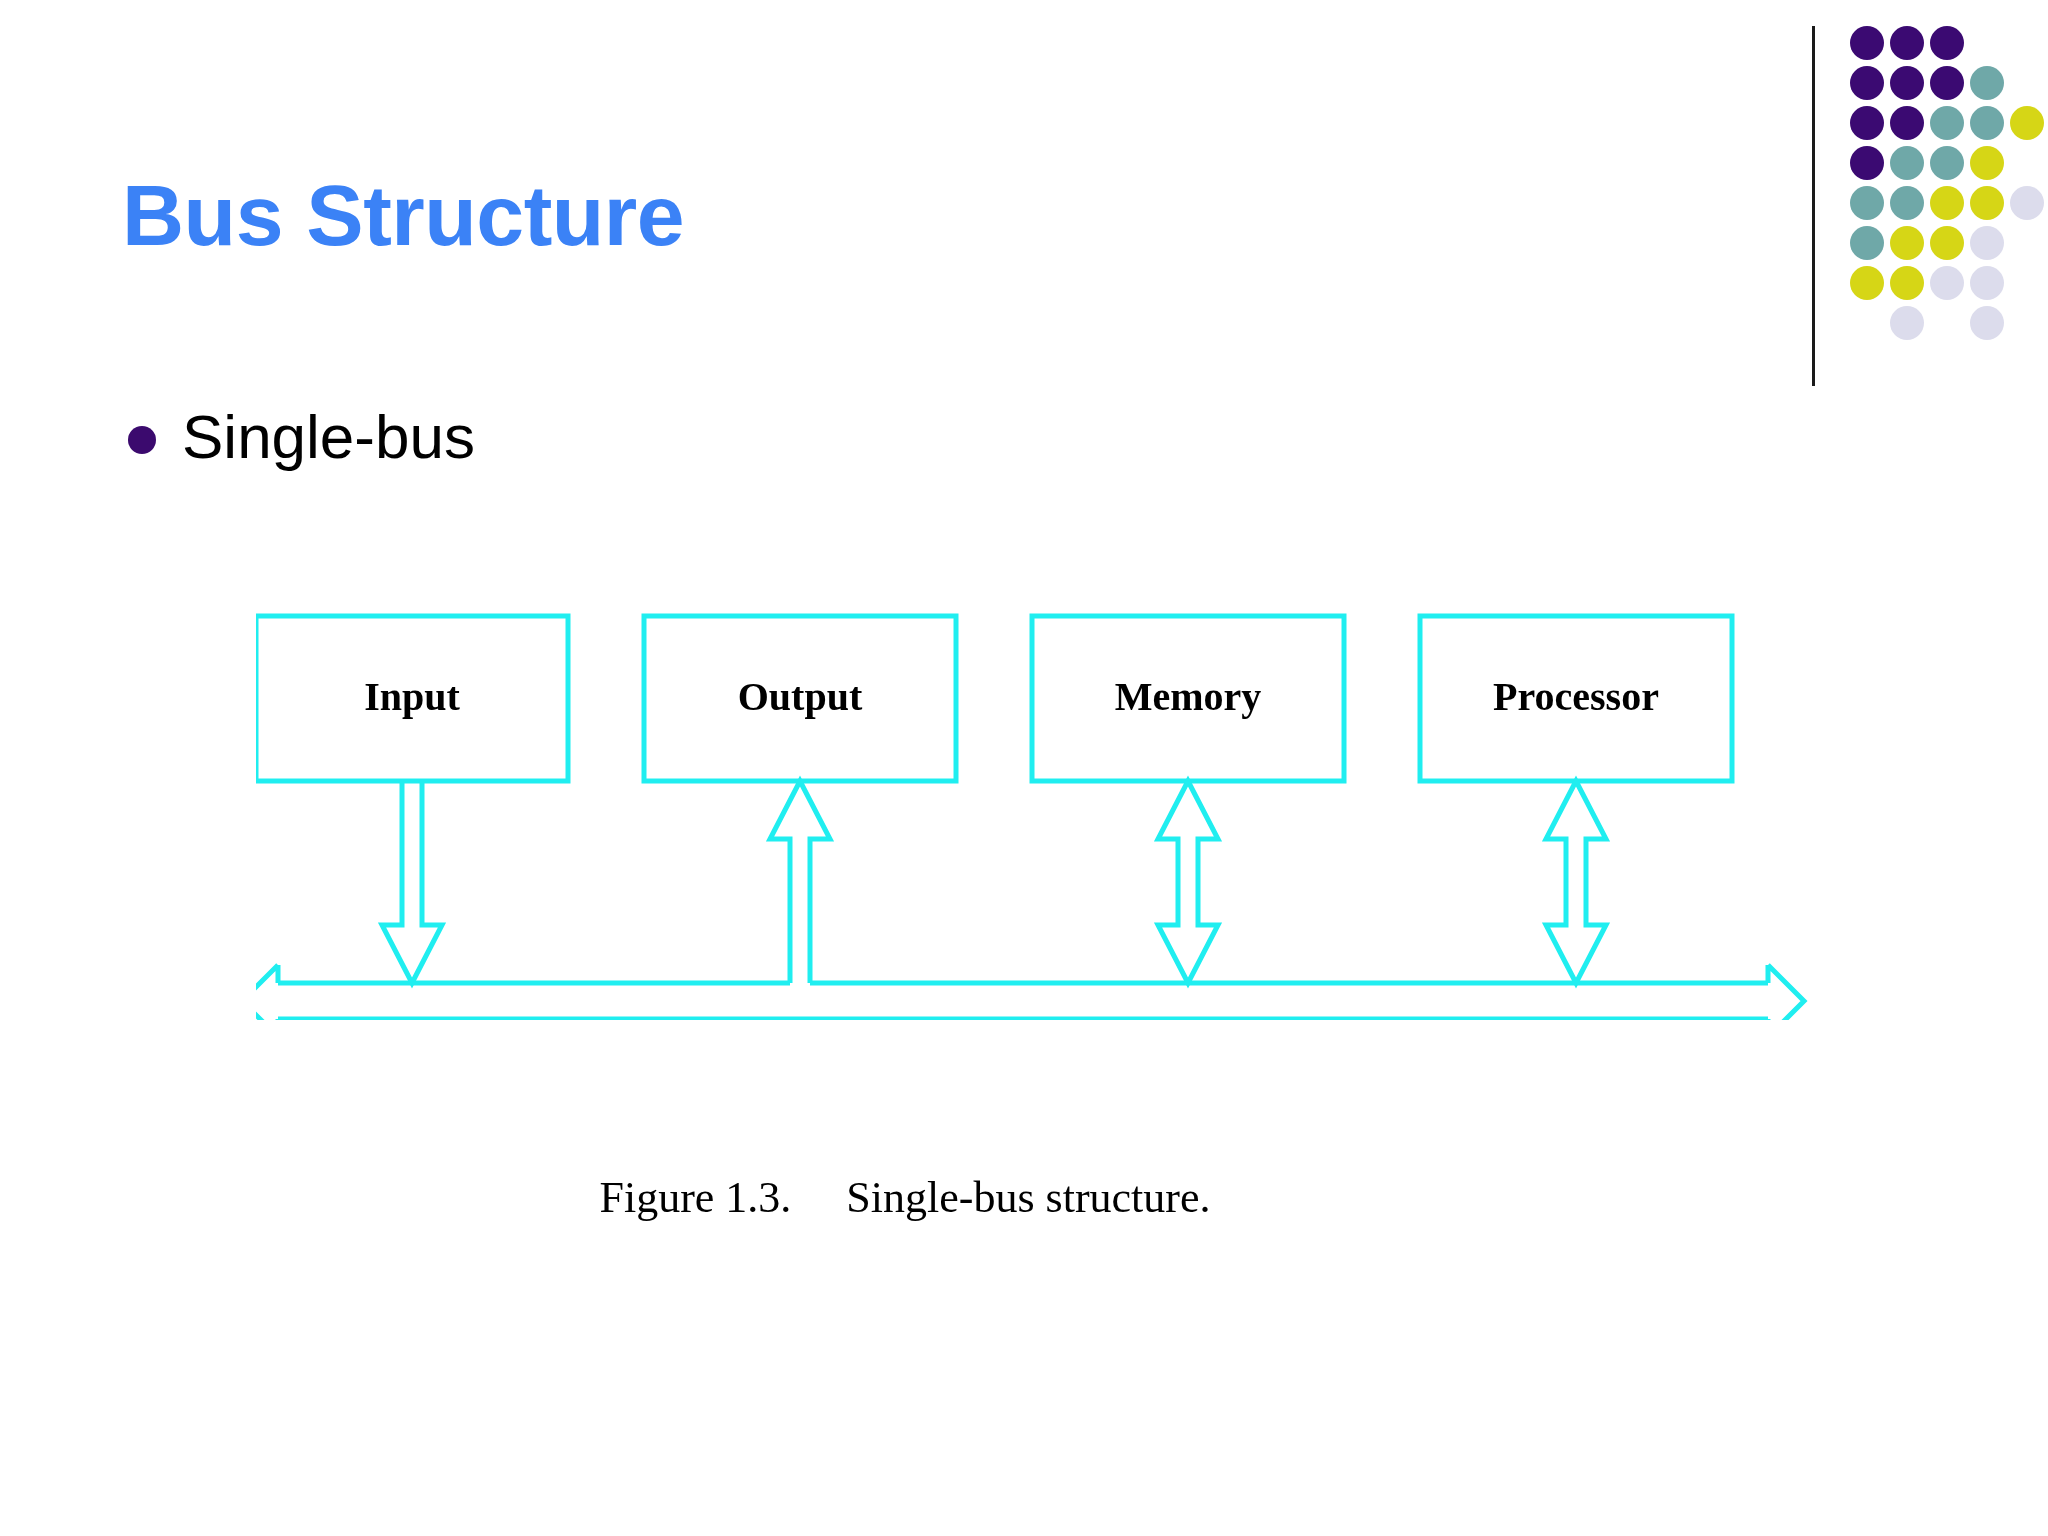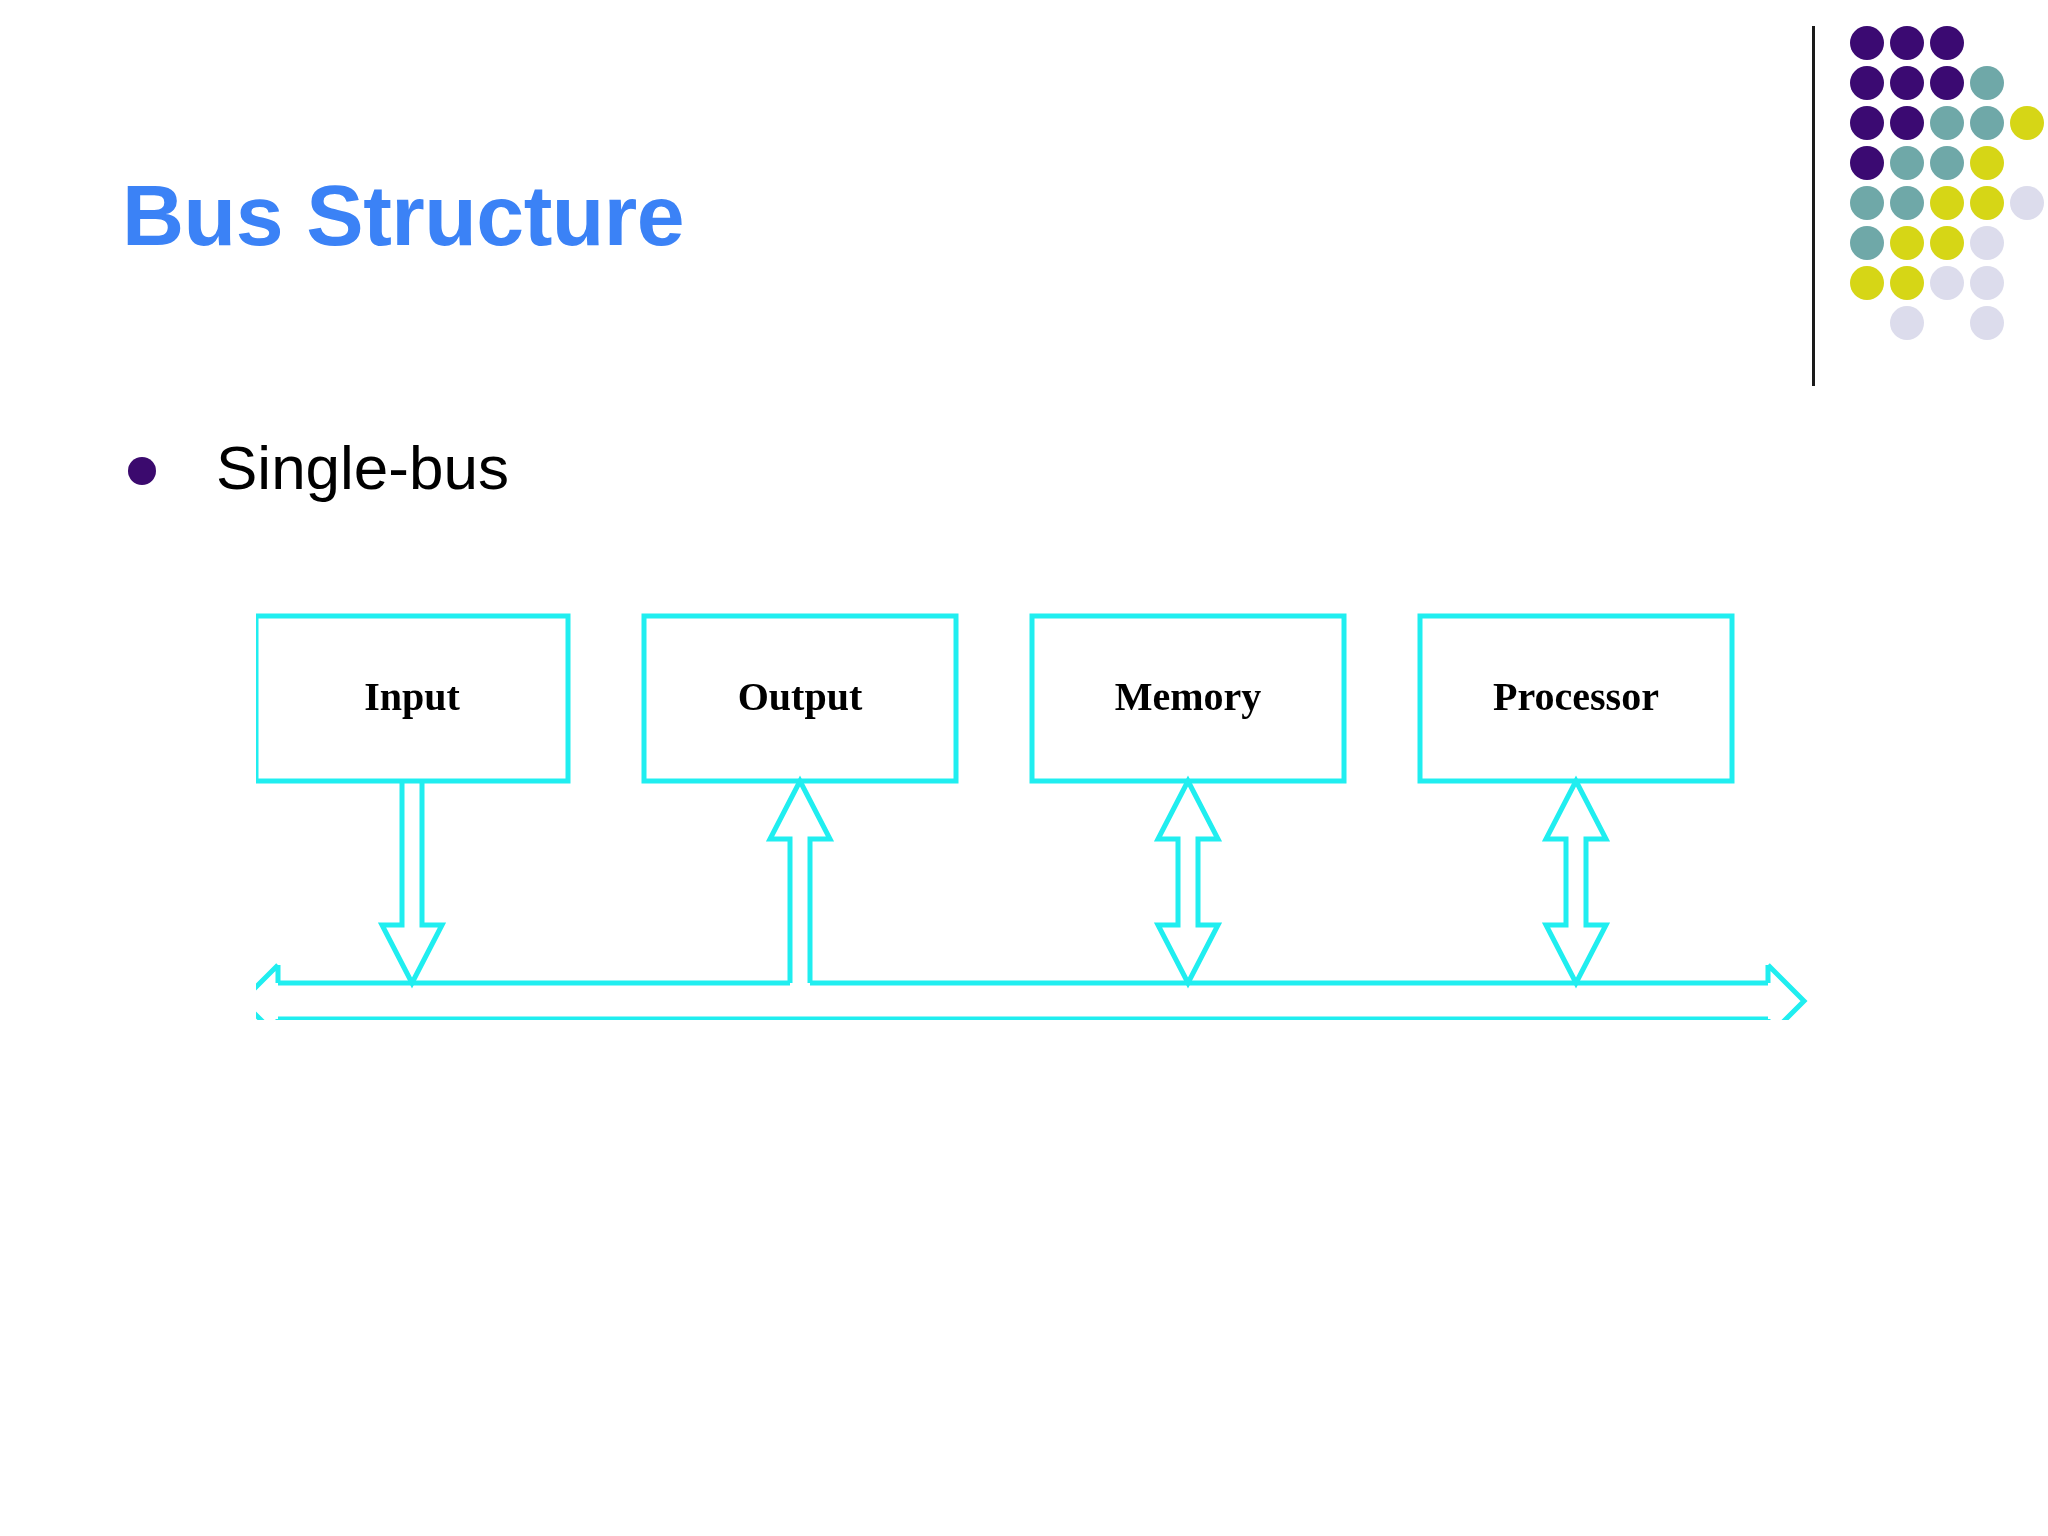--- a/index.html
+++ b/index.html
@@ -46,22 +46,21 @@
     font-family: "Liberation Sans", sans-serif;
   }
 
   
   #bullet-row {
     position: absolute;
     left: 128px;
     top: 404px;
     display: flex;
     align-items: center;
-    gap: 60px;
-    margin-top: 31px;
+    gap: 26px;
   }
   #bullet-dot {
     width: 28px;
     height: 28px;
     border-radius: 50%;
     background: #3b0a6e;
     flex: none;
     margin-top: 6px;
   }
   #bullet-text {
@@ -194,14 +193,15 @@
         </g>
       <g id="fig-labels">
           <text x="156" y="100.5" class="box-label">Input</text>
           <text x="544" y="100.5" class="box-label">Output</text>
           <text x="932" y="100.5" class="box-label">Memory</text>
           <text x="1320" y="100.5" class="box-label">Processor</text>
         </g>
     </svg>
   </div>
 
+  <div id="caption">Figure 1.3.     Single-bus structure.</div>
 
 </div>
 
 </body></html>

